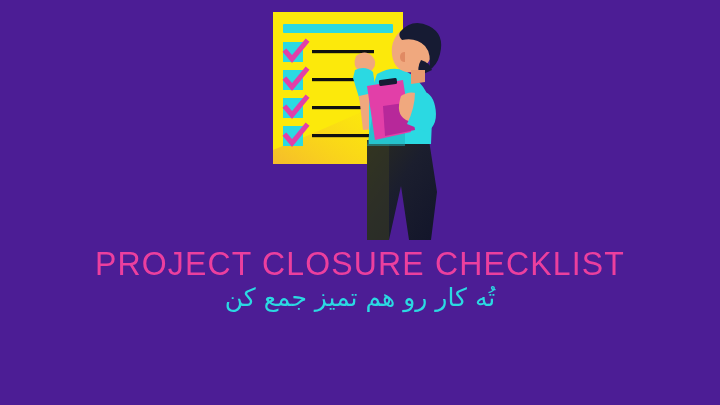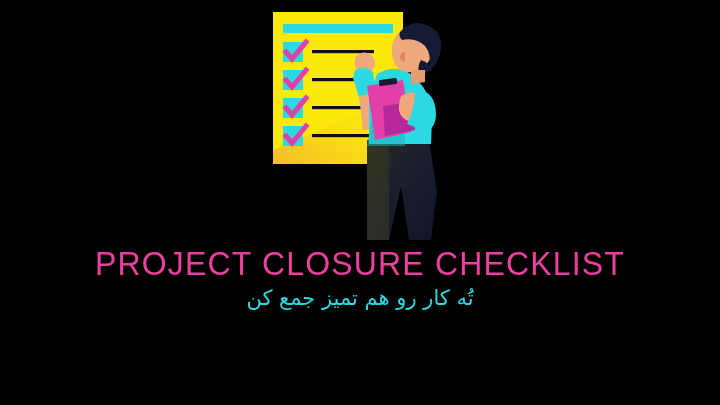--- a/index.html
+++ b/index.html
@@ -4,21 +4,21 @@
 <style>
   html, body {
     margin: 0;
     padding: 0;
     background: #ffffff;
   }
   #poster {
     position: relative;
     width: 720px;
     height: 405px;
-    background: #000000;
+    background: #4c1d95;
     overflow: hidden;
     font-family: "Liberation Sans", sans-serif;
   }
 
   
   #illustration {
     position: absolute;
     left: 255px;
     top: 0px;
     width: 240px;
@@ -40,21 +40,21 @@
     letter-spacing: 1.2px;
     font-weight: 400;
     color: #EC3F9E;
     transform: scaleX(0.97);
     white-space: nowrap;
   }
   #poster-subtitle {
     margin-top: 4px;
     direction: rtl;
     font-family: "DejaVu Sans", sans-serif;
-    font-size: 21px;
+    font-size: 25px;
     line-height: 24px;
     font-weight: 400;
     color: #2BD9E2;
     white-space: nowrap;
   }
 
   
   #footer-bar {
     position: absolute;
     left: 36px;

